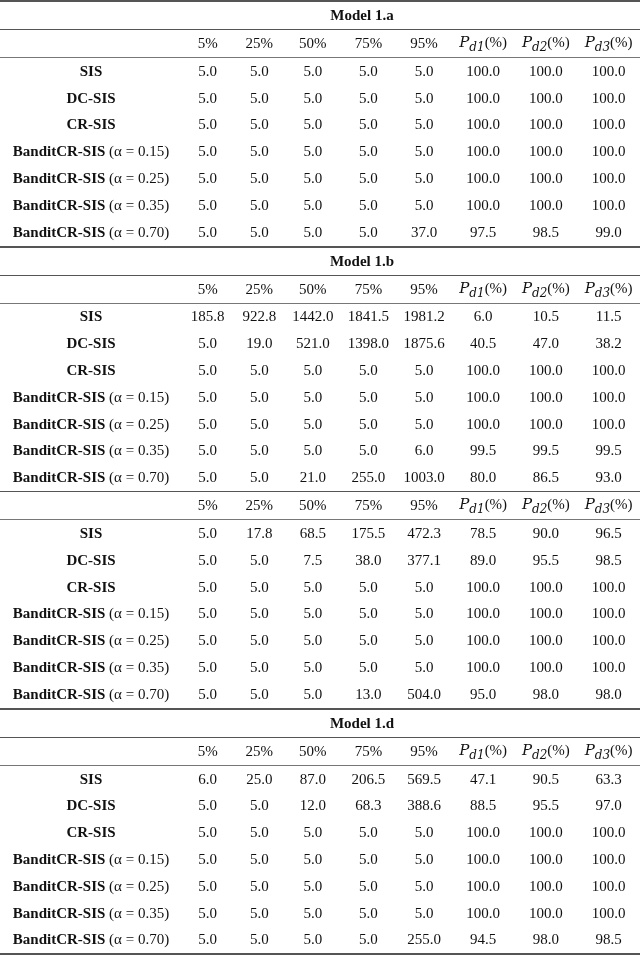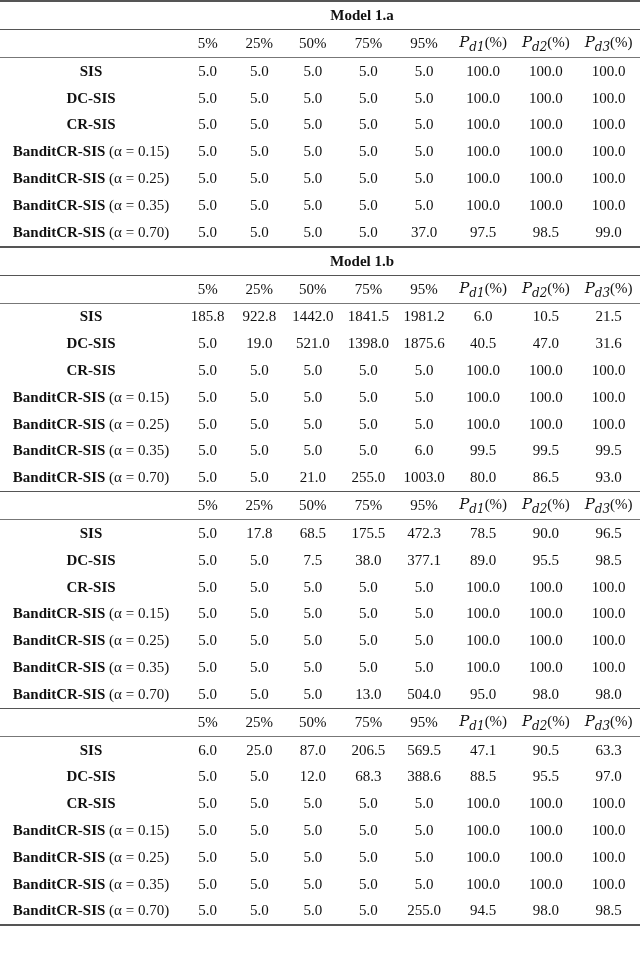--- a/index.html
+++ b/index.html
@@ -151,32 +151,32 @@
     </tr>
   <tr class="data-row">
           <td class="lbl"><span>SIS</span></td>
           <td>185.8</td>
           <td>922.8</td>
           <td>1442.0</td>
           <td>1841.5</td>
           <td>1981.2</td>
           <td>6.0</td>
           <td>10.5</td>
-          <td>21.5</td>
+          <td>11.5</td>
         </tr>
         <tr class="data-row">
           <td class="lbl"><span>DC-SIS</span></td>
           <td>5.0</td>
           <td>19.0</td>
           <td>521.0</td>
           <td>1398.0</td>
           <td>1875.6</td>
           <td>40.5</td>
           <td>47.0</td>
-          <td>31.6</td>
+          <td>38.2</td>
         </tr>
         <tr class="data-row">
           <td class="lbl"><span>CR-SIS</span></td>
           <td>5.0</td>
           <td>5.0</td>
           <td>5.0</td>
           <td>5.0</td>
           <td>5.0</td>
           <td>100.0</td>
           <td>100.0</td>
@@ -313,20 +313,23 @@
           <td>5.0</td>
           <td>13.0</td>
           <td>504.0</td>
           <td>95.0</td>
           <td>98.0</td>
           <td>98.0</td>
         </tr>
       </tbody>
 
   <tbody class="section">
+    <tr class="title-row">
+      <td colspan="9" class="title-cell">Model 1.d</td>
+    </tr>
     <tr class="head-row">
       <td></td>
       <td>5%</td>
       <td>25%</td>
       <td>50%</td>
       <td>75%</td>
       <td>95%</td>
       <td><span class="pd"><span>P</span><sub>d1</sub></span><span class="pct">(%)</span></td>
       <td><span class="pd"><span>P</span><sub>d2</sub></span><span class="pct">(%)</span></td>
       <td><span class="pd"><span>P</span><sub>d3</sub></span><span class="pct">(%)</span></td>

